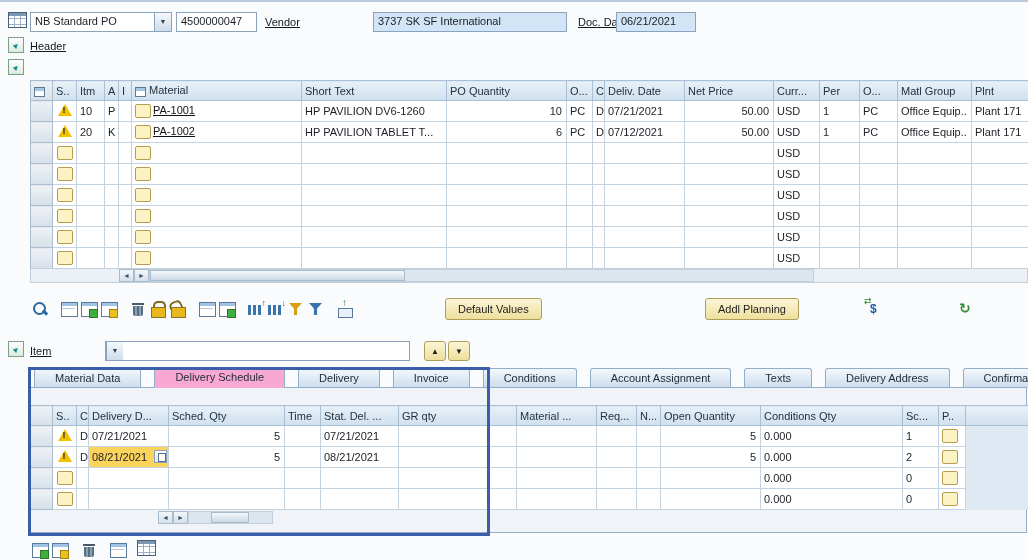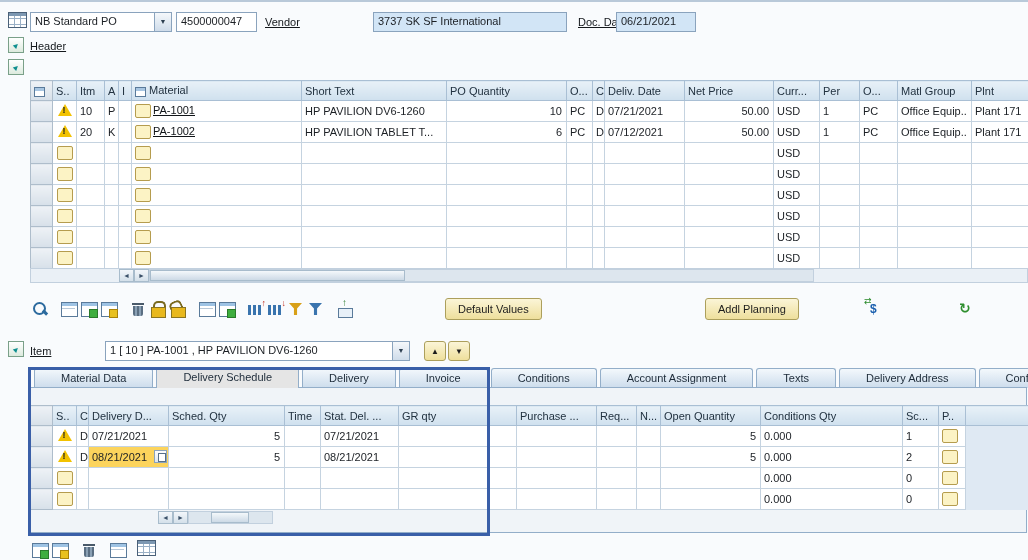--- a/index.html
+++ b/index.html
@@ -71,23 +71,23 @@
     clip-path:polygon(0 0,100% 0,62% 45%,62% 100%,38% 100%,38% 45%); }
   .ico-filter.v-blue::before { background:#3a74ae; }
   .ico-upload::before { content:""; position:absolute; left:3px; top:9px; width:13px; height:8px; border:1px solid #5a7a9a; background:#e8f0f8; }
   .ico-upload::after { content:"↑"; position:absolute; left:7px; top:-2px; font-size:10px; font-weight:bold; color:#2a7a2a; }
   .ico-currency::before { content:"$"; position:absolute; left:7px; top:3px; font-size:12px; font-weight:bold; color:#1a5fae; }
   .ico-currency::after { content:"⇄"; position:absolute; left:1px; top:-3px; font-size:9px; color:#2a8a2a; }
   .ico-refresh::before { content:"↻"; position:absolute; left:3px; top:1px; font-size:14px; font-weight:bold; color:#2f8f2f; }
 
   
   .tabstrip { position:absolute; display:flex; align-items:flex-end; height:21px; overflow:hidden; }
-  .tab { height:20px; line-height:19px; padding:0 26px; margin-right:3px; background:linear-gradient(#f3f8fc,#ccdcec);
+  .tab { height:20px; line-height:19px; padding:0 20px; margin-right:13px; background:linear-gradient(#f3f8fc,#ccdcec);
     border:1px solid #93aec9; border-bottom:none; border-radius:3px 3px 0 0; white-space:nowrap; color:#1c2a38; flex:0 0 auto; }
-  .tab.active { background:#e5e5e5; height:21px; position:relative; z-index:3; }
+  .tab.active { background:#f9a8d4; height:21px; position:relative; z-index:3; }
   .pane { position:absolute; background:#f0f4f8; border:1px solid #93aec9; }
 
   
   .hstrip { position:absolute; height:15px; background:#eaf0f6; border:1px solid #c2d0de; }
   .hctrl { position:absolute; display:flex; height:13px; }
   .hs-btn { width:15px; height:13px; background:linear-gradient(#f2f6fa,#d4e0ea); border:1px solid #a8bccc; font-size:7px; line-height:12px; text-align:center; color:#3a5068; flex:0 0 auto; }
   .hs-track { position:relative; background:#dde6ee; border:1px solid #c2d0de; height:13px; }
   .hs-thumb { position:absolute; top:0; height:11px; background:linear-gradient(#f4f8fb,#cddae6); border:1px solid #a8bccc; }
 
   .highlight-box { position:absolute; border:3px solid var(--accent-blue,#3a5fa8); pointer-events:none; z-index:10; }
@@ -355,21 +355,20 @@
   </div>
   <button class="sap-btn" style="left:445px;top:296px">Default Values</button>
   <button class="sap-btn" style="left:705px;top:296px">Addl Planning</button>
   <span class="ti abs ico-currency" style="left:863px;top:297px"></span>
   <span class="ti abs ico-refresh" style="left:933px;top:297px"></span>
 
   
   <span class="abs" style="left:8px;top:339px"><span class="section-icon"></span></span>
   <span class="lbl abs" style="left:30px;top:343px">Item</span>
   <div class="combo abs" style="left:105px;top:339px;width:305px">
-    <span class="combo-text">1 [ 10 ] PA-1001 , HP PAVILION DV6-1260</span>
     <span class="combo-arrow">▼</span>
   </div>
   <button class="sap-btn square" style="left:424px;top:339px;height:20px">▲</button>
   <button class="sap-btn square" style="left:448px;top:339px;height:20px">▼</button>
 
   
   <div class="tabstrip" id="tabstrip" style="left:34px;top:365px;width:994px">
       <div class="tab">Material Data</div>
       <div class="tab active">Delivery Schedule</div>
       <div class="tab">Delivery</div>
@@ -405,21 +404,21 @@
     <thead>
       <tr>
         <th class="sel"></th>
         <th>S..</th>
         <th>C</th>
         <th>Delivery D...</th>
         <th>Sched. Qty</th>
         <th>Time</th>
         <th>Stat. Del. ...</th>
         <th>GR qty</th>
-        <th>Purchase ...</th>
+        <th>Material ...</th>
         <th>Req...</th>
         <th>N...</th>
         <th>Open Quantity</th>
         <th>Conditions Qty</th>
         <th>Sc...</th>
         <th>P..</th>
         <th></th>
       </tr>
     </thead>
     <tbody>

